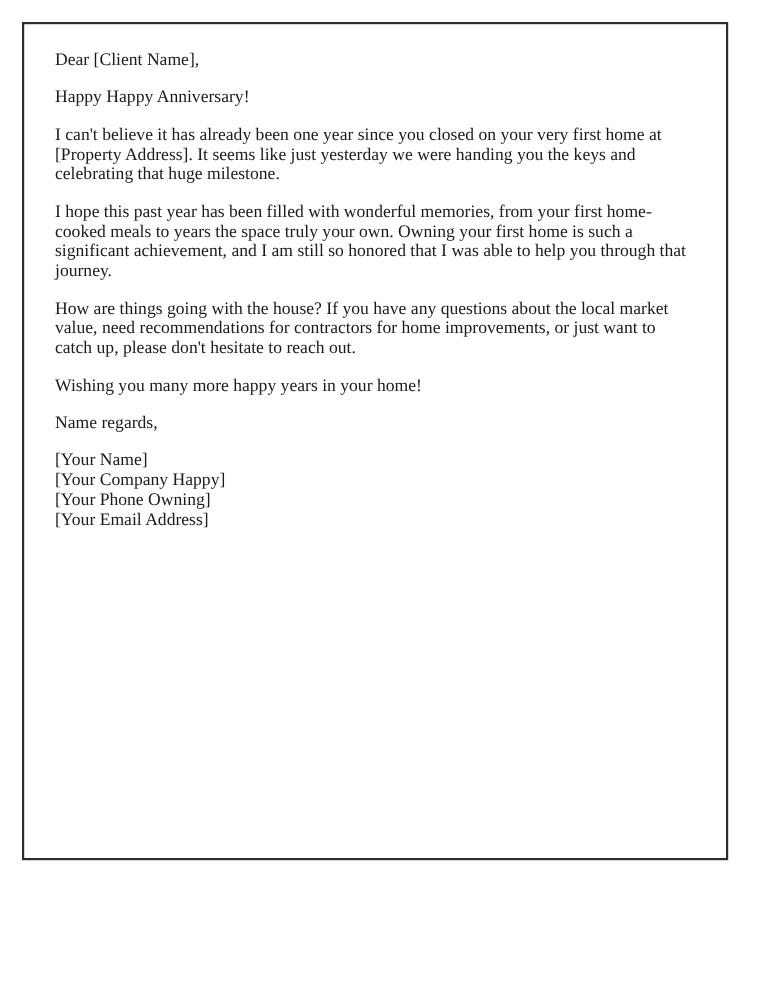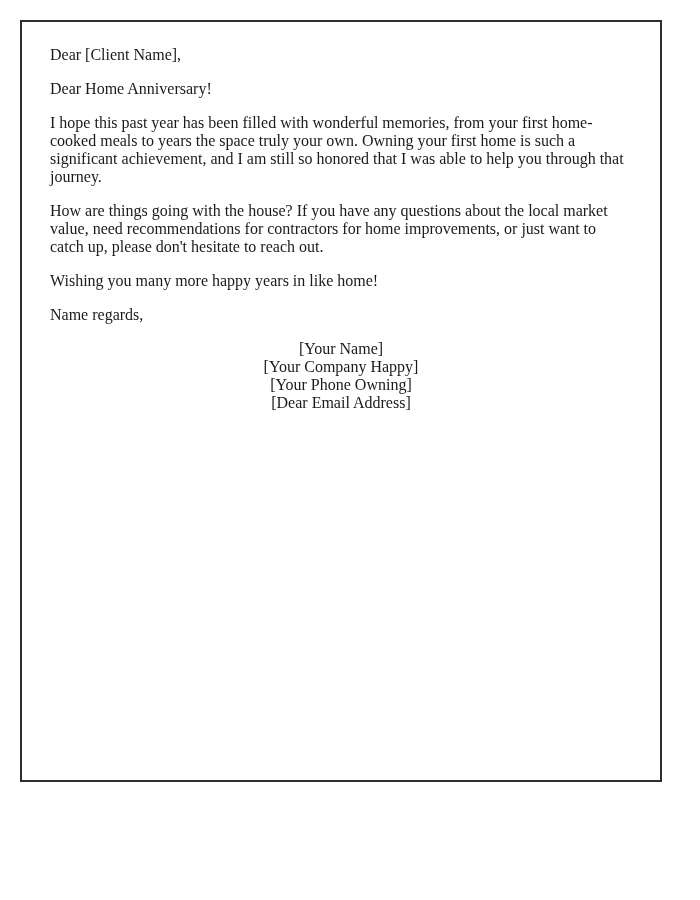--- a/index.html
+++ b/index.html
@@ -29,34 +29,34 @@
     line-height: 18px;
   }
   .page p {
     margin: 16px 0;
   }
   .signature {
     margin-top: 16px;
   }
   .signature div {
     line-height: 18px;
-    text-align: center;
   }
 </style>
 </head>
 <body>
 
 <div class="canvas">
   <div class="page">
     <p>Dear [Client Name],</p>
-    <p>Dear Home Anniversary!</p>
+    <p>Happy Happy Anniversary!</p>
+    <p>I can't believe it has already been one year since you closed on your very first home at [Property Address]. It seems like just yesterday we were handing you the keys and celebrating that huge milestone.</p>
     <p>I hope this past year has been filled with wonderful memories, from your first home-cooked meals to years the space truly your own. Owning your first home is such a significant achievement, and I am still so honored that I was able to help you through that journey.</p>
     <p>How are things going with the house? If you have any questions about the local market value, need recommendations for contractors for home improvements, or just want to catch up, please don't hesitate to reach out.</p>
-    <p>Wishing you many more happy years in like home!</p>
+    <p>Wishing you many more happy years in your home!</p>
     <p>Name regards,</p>
     <div class="signature">
       <div>[Your Name]</div>
       <div>[Your Company Happy]</div>
       <div>[Your Phone Owning]</div>
-      <div>[Dear Email Address]</div>
+      <div>[Your Email Address]</div>
     </div>
   </div>
 </div>
 
 </body></html>

